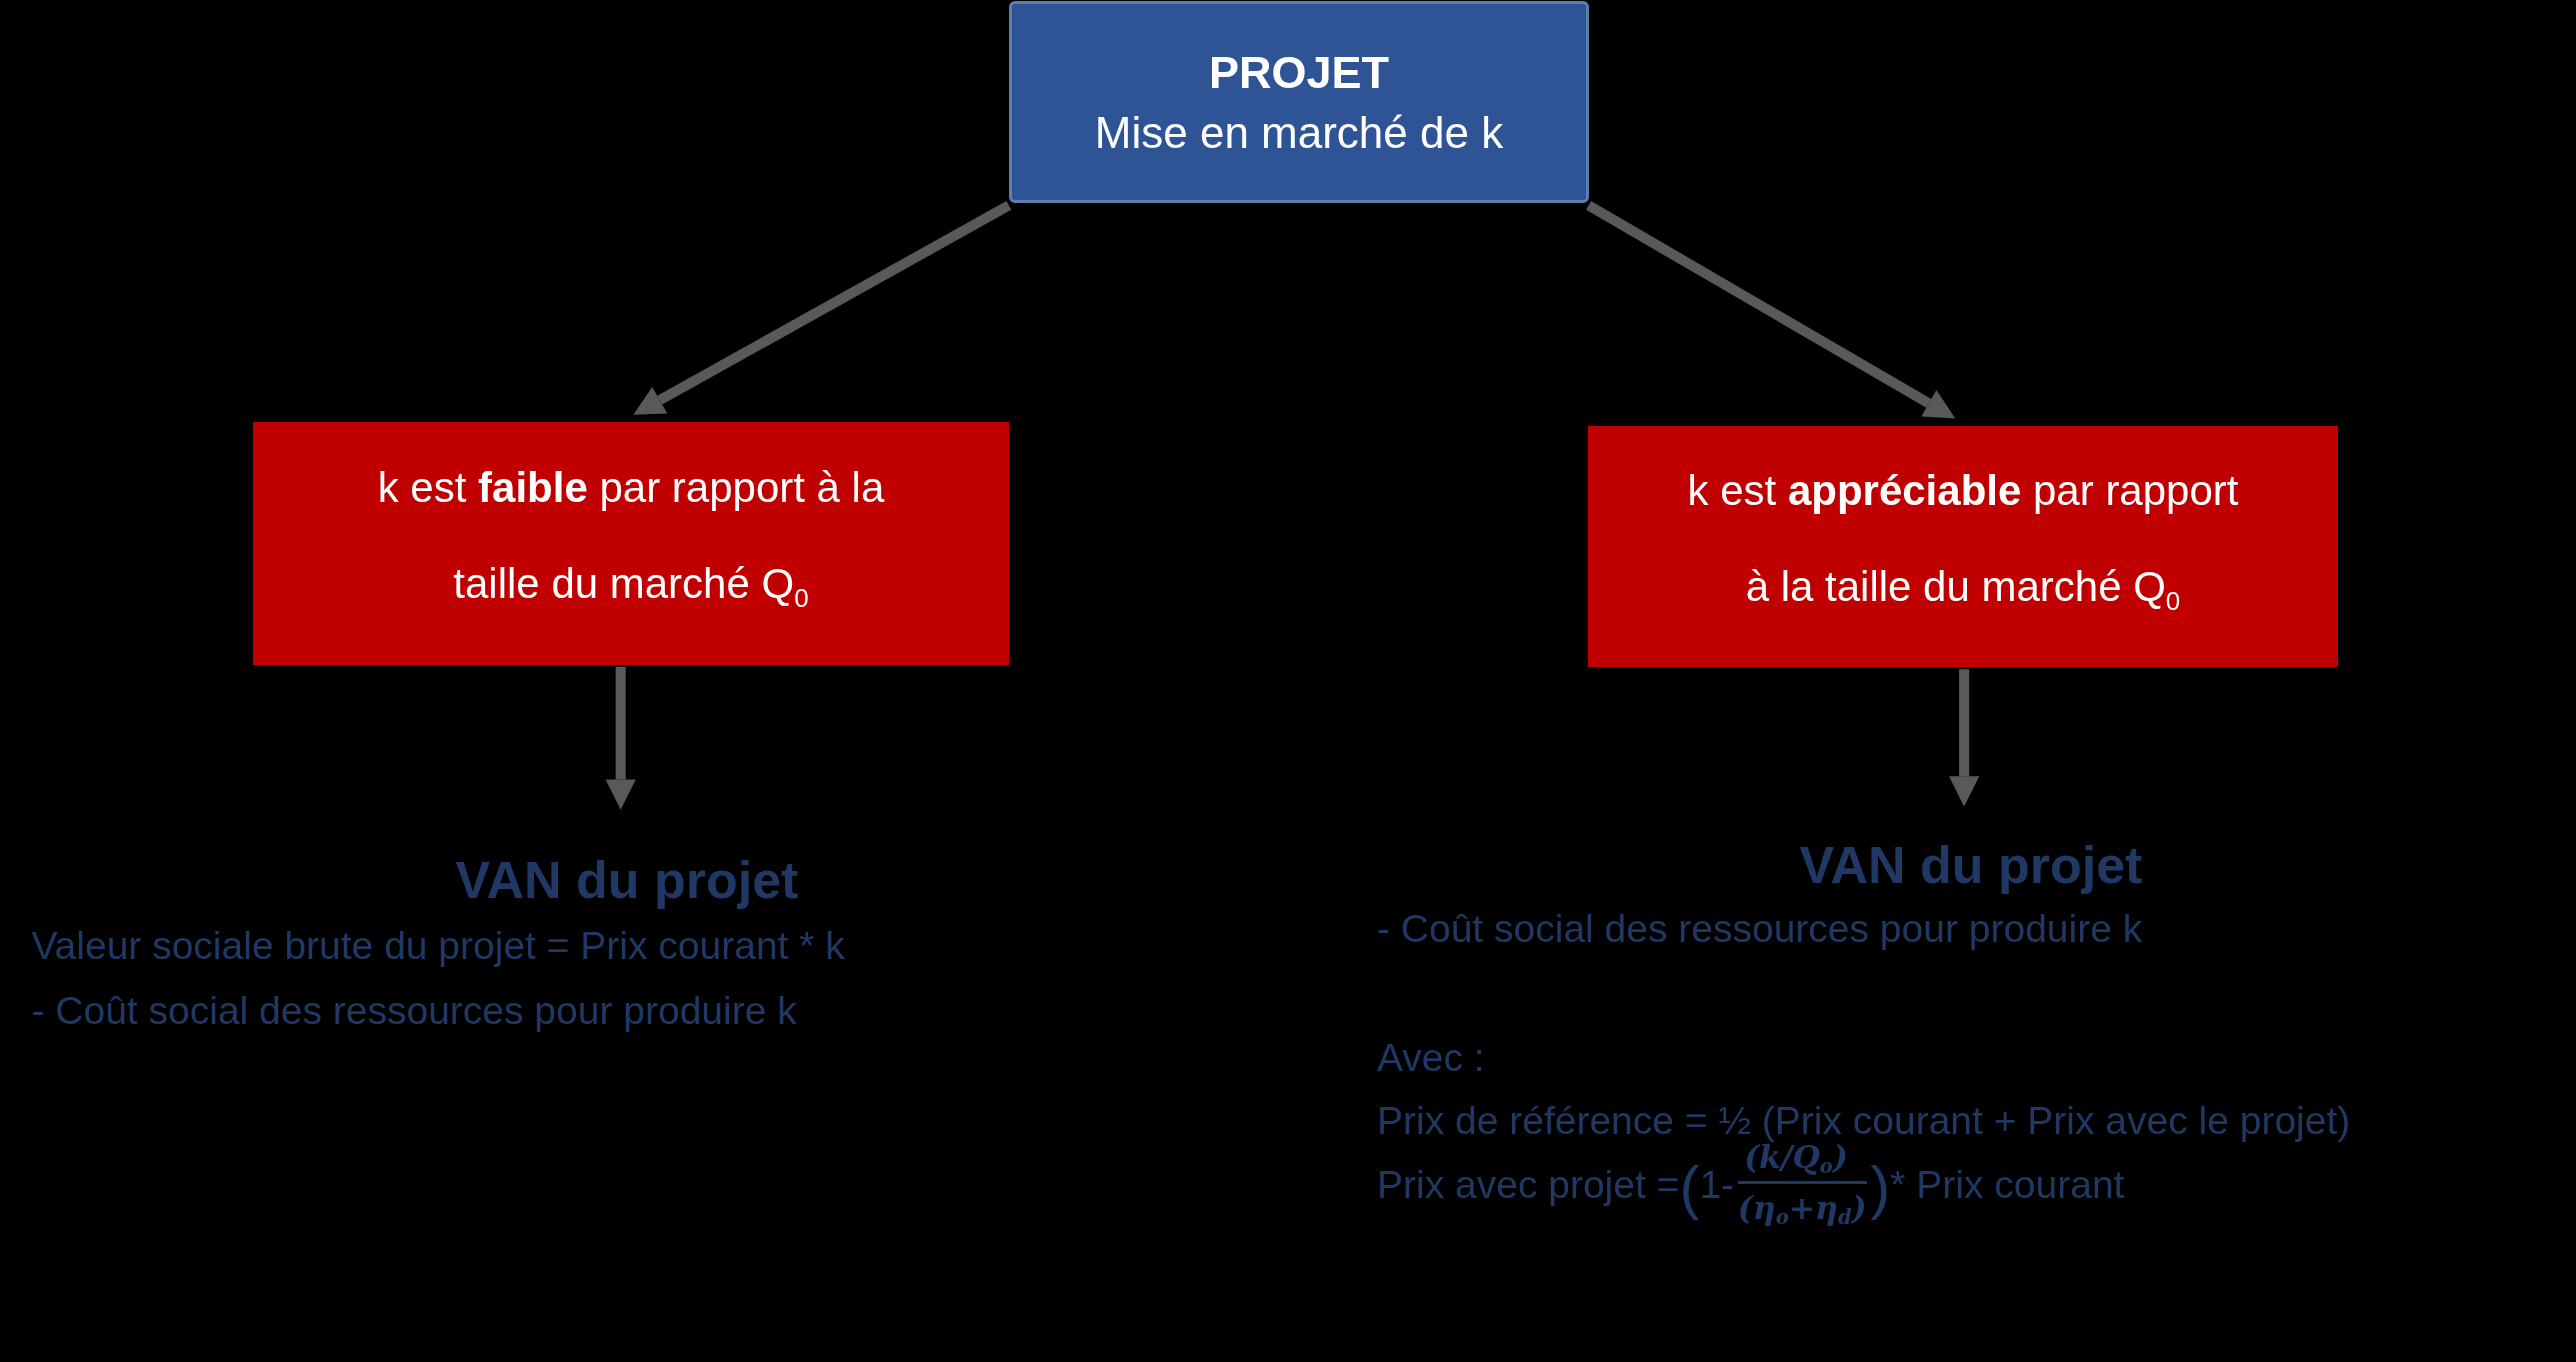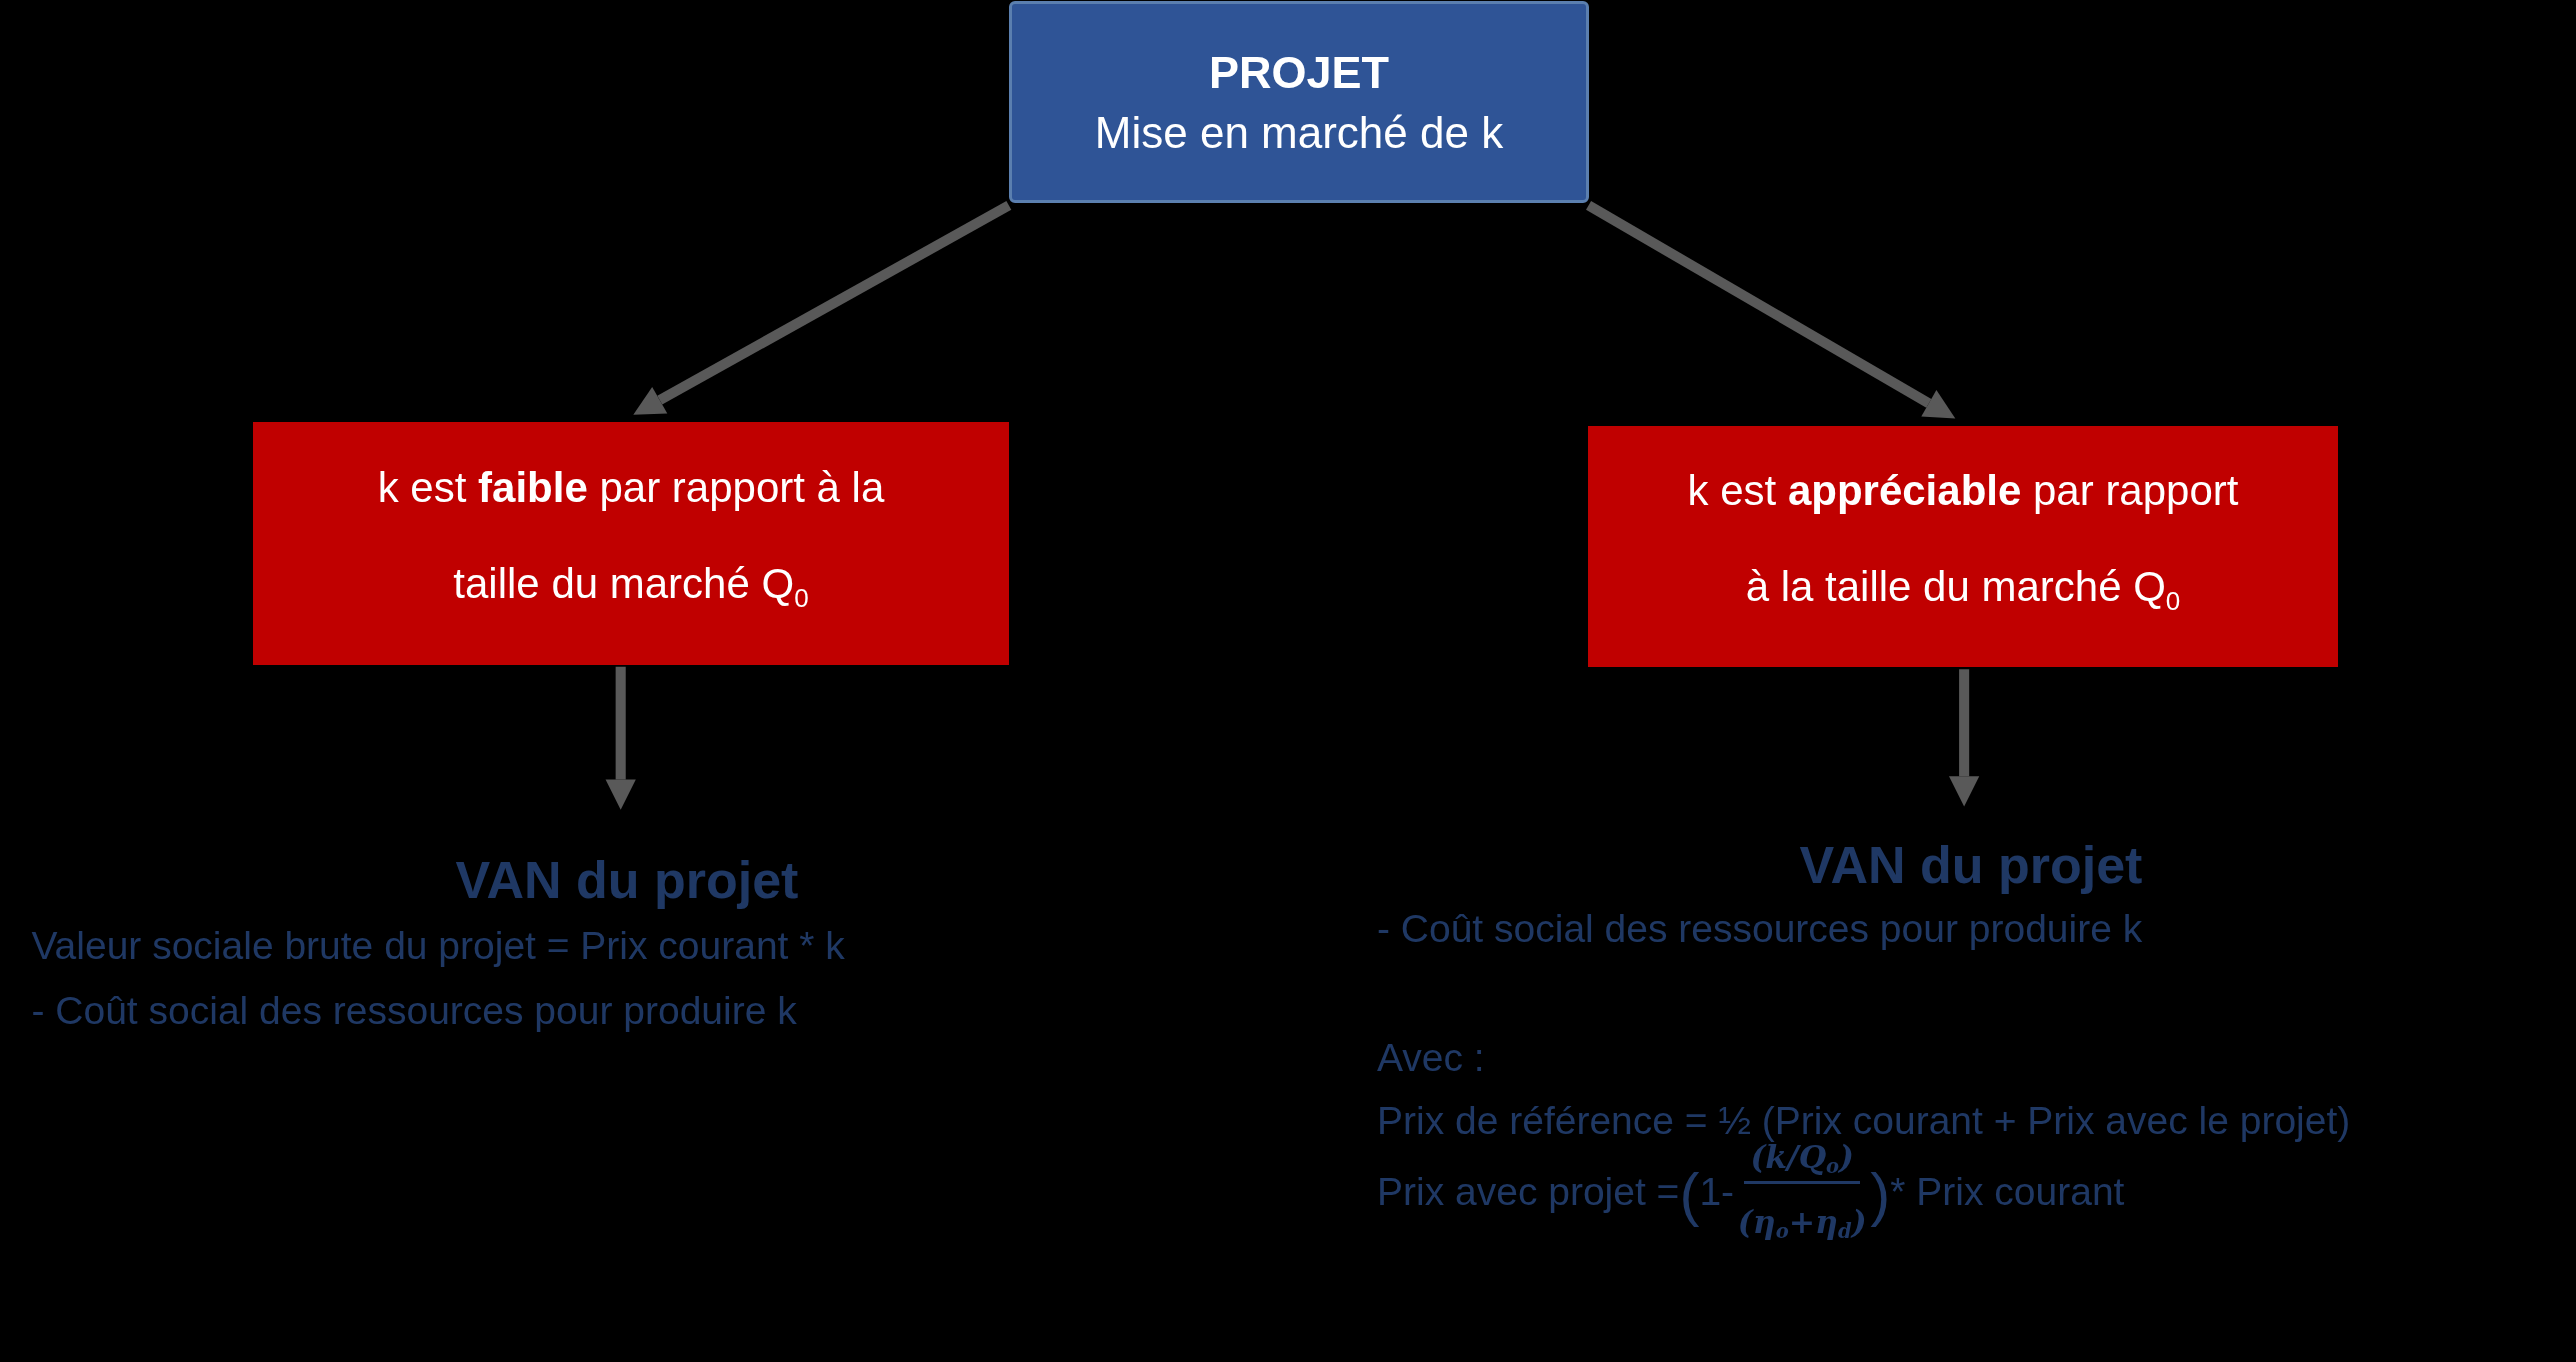--- a/index.html
+++ b/index.html
@@ -35,26 +35,26 @@
   .result-left{left:31.5px;top:848px;width:1191px;line-height:65px;}
   .result-right{left:1377px;top:834px;width:1188px;line-height:63px;}
   .van-heading{font-weight:700;text-align:center;font-size:52px;}
   .result-line{text-align:left;white-space:nowrap;}
   .spacer{height:66px;}
 
   .formula-row{display:flex;align-items:center;margin-top:-12.6px;white-space:nowrap;}
   .formula-text{font-size:39px;}
   .big-paren{font-size:60px;font-weight:400;line-height:0;position:relative;top:0.06em;}
   .fraction{
-    display:inline-flex;flex-direction:column;align-items:center;
+    display:inline-flex;flex-direction:column;
     font-family:"DejaVu Serif",serif;font-style:italic;font-weight:700;
     font-size:31.5px;line-height:1.15;margin:0 3.8px;
   }
   .frac-num{border-bottom:3.2px solid var(--text_dark_blue,#1F3864);padding:0 6.3px 2.5px;}
-  .frac-den{padding-top:20px;}
+  .frac-den{padding-top:6px;}
   .msub{font-size:0.62em;vertical-align:-0.25em;}
 </style>
 </head>
 <body>
 
 <div class="stage">
 
   <svg class="connector-layer" viewBox="0 0 4088 2163" aria-hidden="true">
     <line class="arrow-line" x1="1601" y1="326" x2="1047" y2="635"></line>
     <polygon class="arrow-head" points="1005,658 1035,614 1059,656"></polygon>

